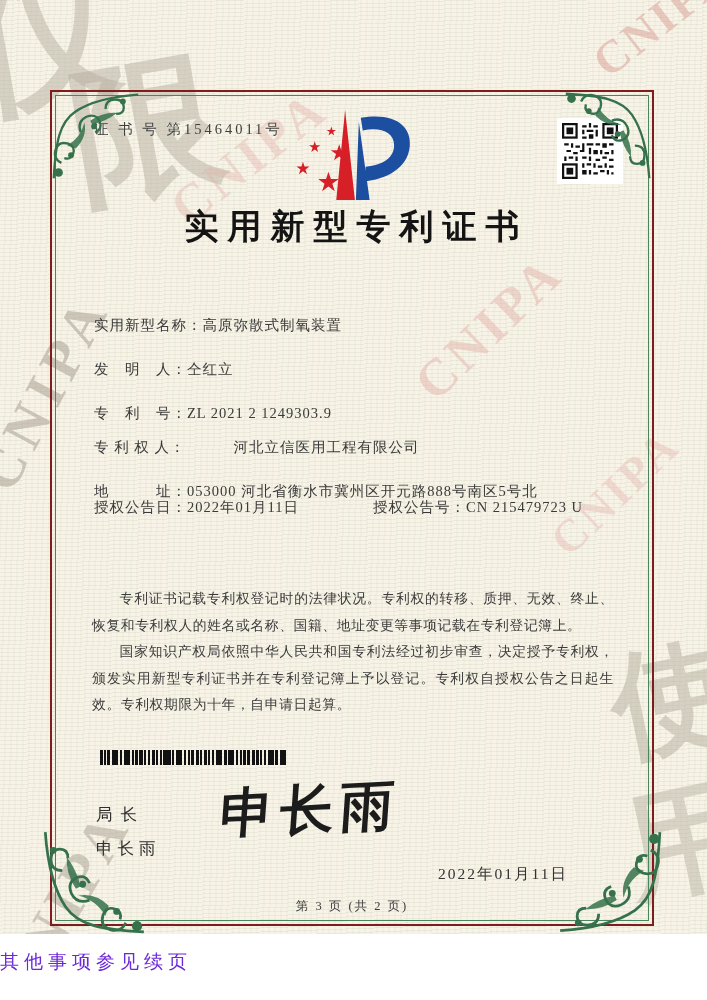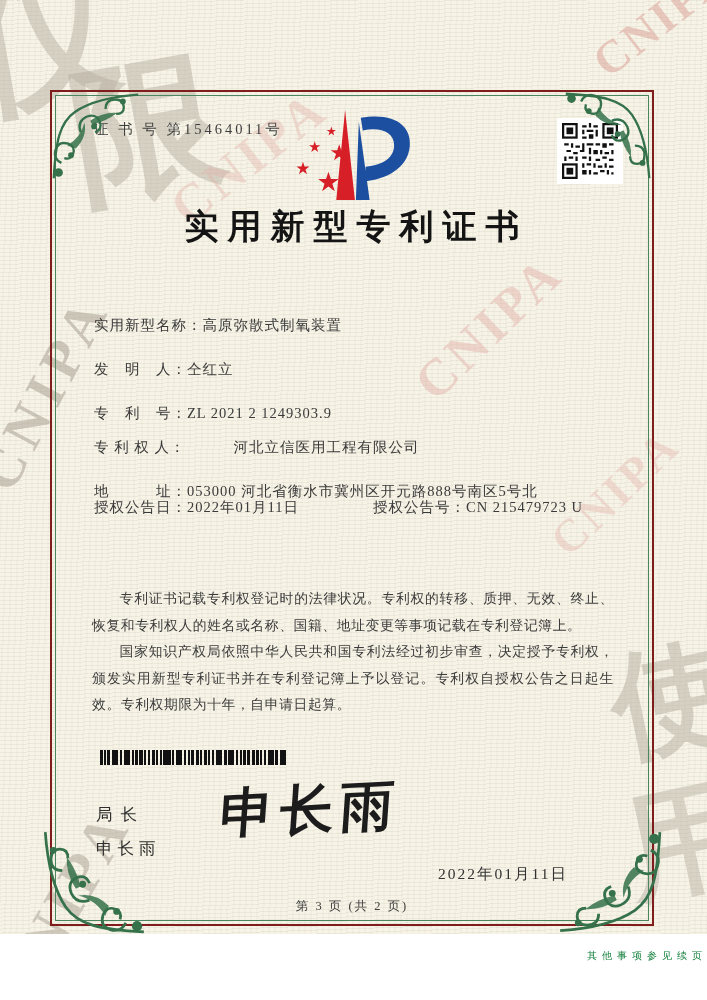--- a/index.html
+++ b/index.html
@@ -75,21 +75,21 @@
   .signer-name{position:absolute;left:44px;top:746px;font-size:16.5px;letter-spacing:5px;color:#2e2e2e;}
   .signature{
     position:absolute;left:138px;top:682px;width:240px;text-align:center;
     font-size:54px;font-weight:700;color:#1c1c1c;
     transform:rotate(-3deg) skewX(-7deg);letter-spacing:6px;
   }
   .issue-date{position:absolute;left:386px;top:772px;font-size:15.5px;letter-spacing:2px;color:#333;}
   .page-indicator{position:absolute;left:0;top:806px;width:100%;text-align:center;font-size:12.5px;letter-spacing:2px;color:#3a3a3a;}
 
   .bottom-strip{position:absolute;left:0;top:934px;width:707px;height:66px;background:#fff;z-index:4;}
-  .footnote{margin-top:15px;text-align:right;font-size:10px;letter-spacing:5px;color:#15803d;}
+  .footnote{margin-top:15px;text-align:left;font-size:19px;letter-spacing:5px;color:#6d28d9;}
 </style>
 </head>
 <body>
 
 <div class="page">
 
   <div class="wm wm1">仅</div>
   <div class="wm wm2">限</div>
   <div class="wm wm3">CNIPA</div>
   <div class="wm wm4">使</div>

